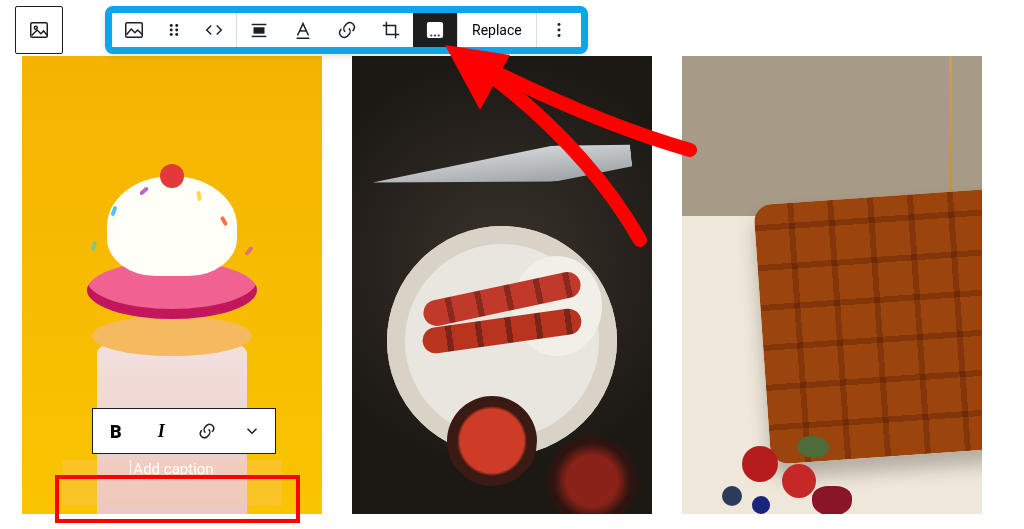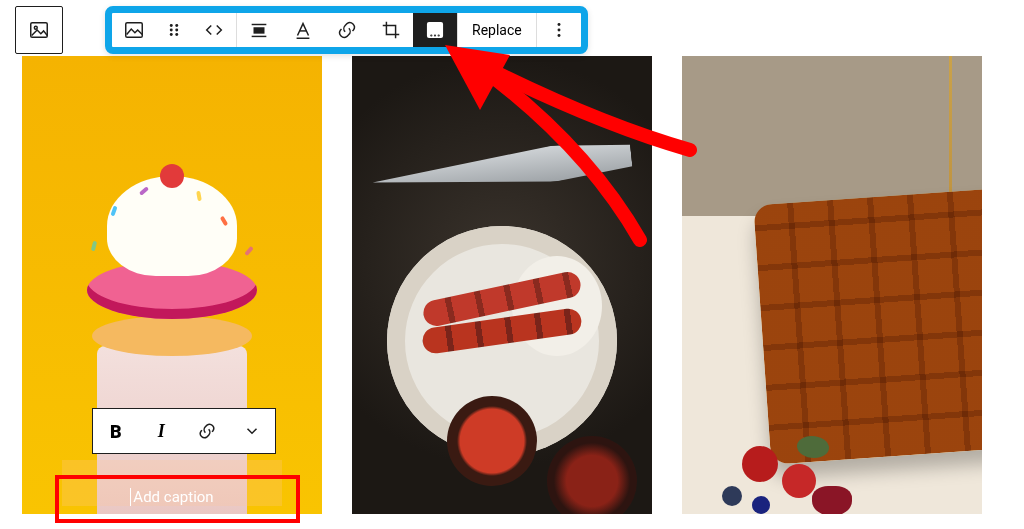--- a/index.html
+++ b/index.html
@@ -185,21 +185,21 @@
   .caption-toolbar .ct-btn {
     width:44px;height:100%;display:flex;align-items:center;justify-content:center;cursor:pointer;
     font-size: 18px;
   }
   .ct-bold { font-weight: 900; }
   .ct-italic { font-style: italic; font-family: Georgia, serif; font-weight: 600; }
 
   
   .caption-field {
     position:absolute;left:40px;right:40px;bottom:8px;height:46px;
-    display:flex;align-items:flex-end;justify-content:center;
+    display:flex;align-items:flex-start;justify-content:center;
     color:#fff;font-size:15px;
     background: rgba(255,200,150,0.25);
     z-index: 30;
   }
   .caption-field .cursor{
     width:1px;height:18px;background:#fff;margin-right:2px;
   }
 
   
   .annotation { position:absolute; top:0; left:0; width:1024px;height:529px; pointer-events:none; z-index:60; }

